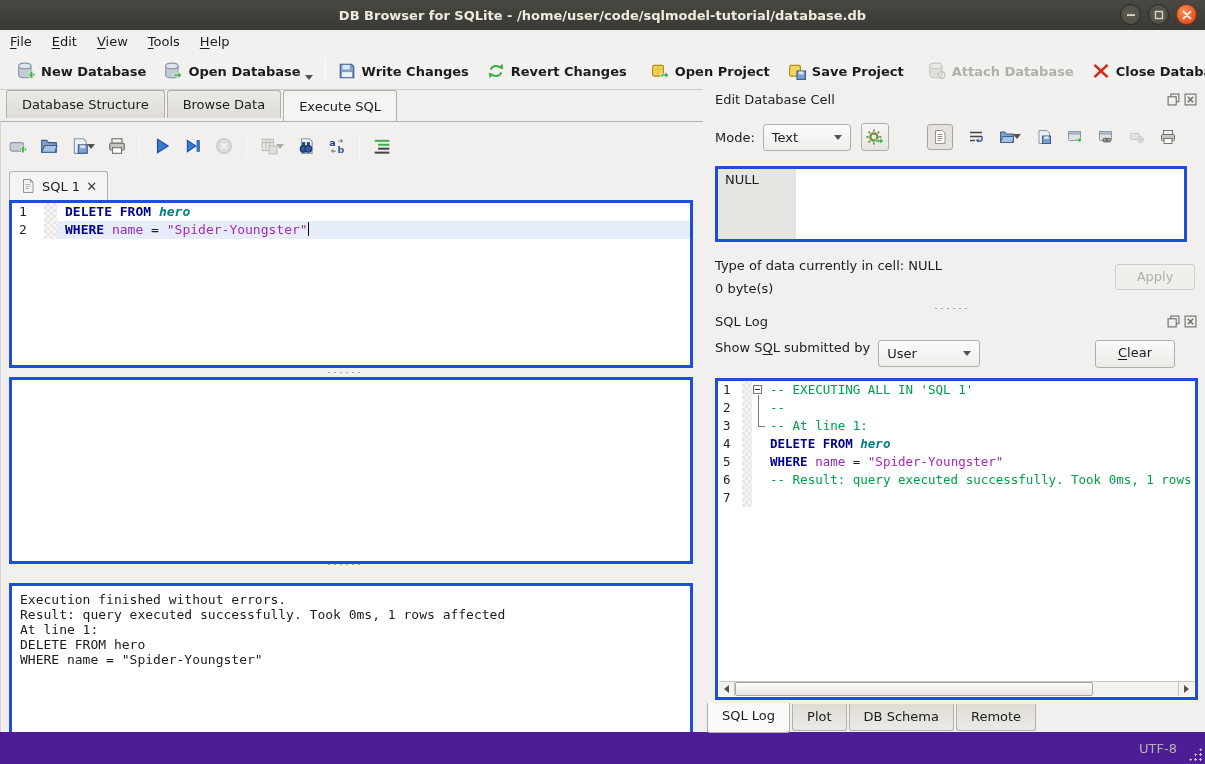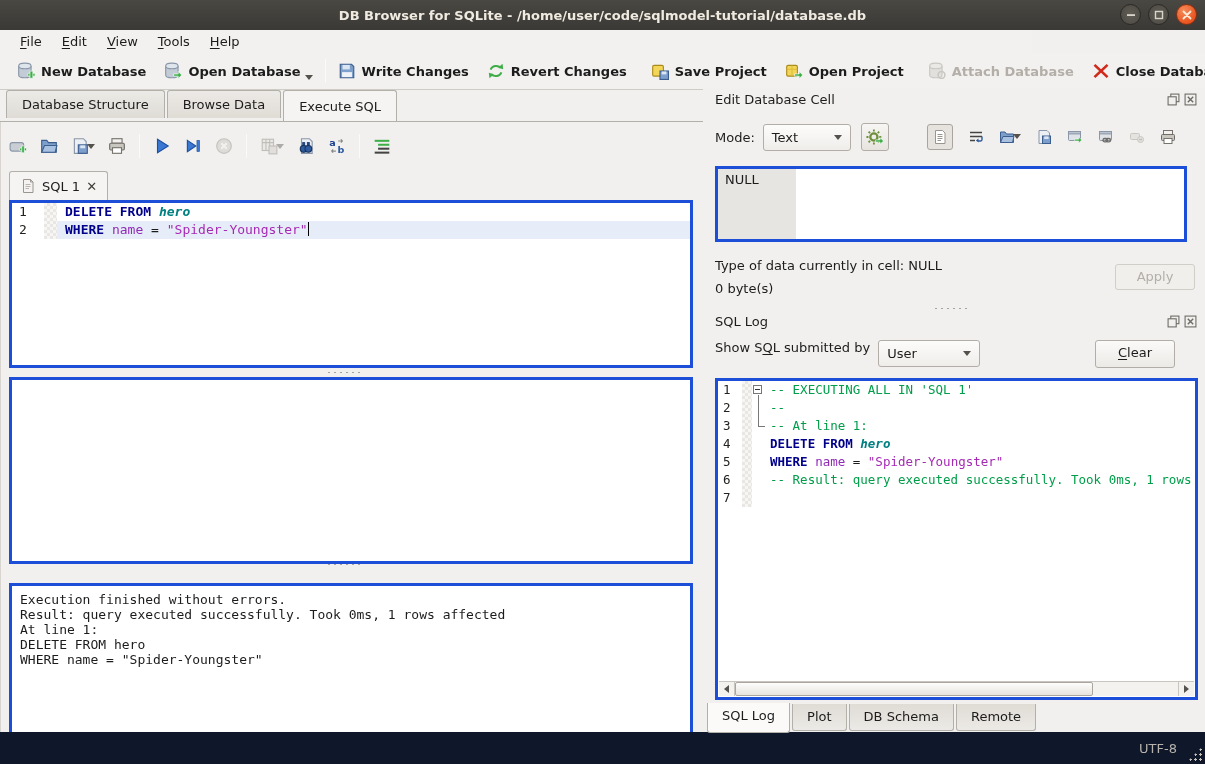--- a/index.html
+++ b/index.html
@@ -17,21 +17,21 @@
   #titlebar .title { position:absolute; left:0; right:0; text-align:center;
     color:#f0ebe1; font-weight:bold; font-size:13px; }
   #winbtns { position:absolute; right:8px; top:4px; display:flex; gap:7px; }
   .winbtn { width:21px; height:21px; border-radius:50%; display:flex; align-items:center;
     justify-content:center; background:radial-gradient(#605d55,#4b4942); border:1px solid #2a2925; }
   .winbtn.close { background:radial-gradient(#f* 0 0,#f.5) ; }
   .winbtn.close { background:radial-gradient(circle at 35% 30%,#f48c5a,#e95420 70%); border:1px solid #8c310f; }
 
   
   #menubar { position:absolute; left:0; top:30px; width:1032px; height:23px;
-    background:#f2f1ef; display:flex; align-items:center; padding-left:10px; }
+    background:#f2f1ef; display:flex; align-items:center; }
   .menu-item { padding:2px 10px; }
 
   
   #toolbar { position:absolute; left:0; top:53px; width:1205px; height:37px; background:#f2f1ef;
     border-bottom:1px solid #cfccc6; display:flex; align-items:center; padding:0 2px; }
   .tb-btn { display:flex; align-items:center; gap:6px; padding:0 9px; height:30px;
     font-weight:600; white-space:nowrap; border-radius:3px; }
   .tb-btn.disabled { color:#b3afa8; }
   .tb-btn.disabled .icon { opacity:.45; }
   .tb-sep { width:1px; height:24px; background:#d2cec8; border-right:1px solid #fbfaf8; margin:0 3px; }
@@ -146,21 +146,21 @@
     border-right:5px solid #55524d; }
   .sb-arrow-r { width:0; height:0; border-top:4px solid transparent; border-bottom:4px solid transparent;
     border-left:5px solid #55524d; }
 
   #bottom-tabs { position:absolute; left:4px; top:616px; display:flex; align-items:flex-start; }
   .btab { border:1px solid #b3afa9; border-top:none; background:linear-gradient(#dfdcd6,#eceae6);
     padding:5px 14px 6px; margin-right:2px; border-radius:0 0 3px 3px; }
   .btab.active { background:#fbfaf9; padding-bottom:9px; margin-top:-1px; z-index:2; }
 
   
-  #statusbar { position:absolute; left:0; top:732px; width:1205px; height:32px; background:#0f172a;
+  #statusbar { position:absolute; left:0; top:732px; width:1205px; height:32px; background:#4c1d95;
     display:flex; align-items:center; justify-content:flex-end; }
   #encoding { color:#b7b3ac; margin-right:28px; }
   #resize-grip { position:absolute; right:3px; bottom:3px; width:14px; height:14px;
     background-image:radial-gradient(#c6c2bb 1.1px, transparent 1.2px); background-size:5px 5px;
     clip-path:polygon(100% 0,100% 100%,0 100%); }
 </style>
 </head>
 <body>
 
 <div id="titlebar">
@@ -234,33 +234,33 @@
       <polygon points="2.2,14.4 1.6,9.6 6.1,10.9" fill="#3fae49"></polygon>
     </svg>
     <span>Revert Changes</span>
   </div>
 
   <div class="tb-handle"></div>
 
   <div class="tb-btn">
     <svg class="icon" viewBox="0 0 16 16">
       <rect x="1.5" y="3" width="9.5" height="9.5" rx="1.2" fill="#f3d558" stroke="#ab8a1c"></rect>
+      <path d="M1.5 6.5h9.5M6.2 3v9.5" stroke="#d8b93a" stroke-width=".8"></path>
+      <path d="M8.5 10.6h4.1V8.4l3.2 3.2-3.2 3.2v-2.2H8.5z" fill="#3fae49" stroke="#fff" stroke-width=".6"></path>
+    </svg>
+    <span>Open Project</span>
+  </div>
+
+  <div class="tb-btn">
+    <svg class="icon" viewBox="0 0 16 16">
+      <rect x="1.5" y="3" width="9.5" height="9.5" rx="1.2" fill="#f3d558" stroke="#ab8a1c"></rect>
       <rect x="8" y="8" width="7.5" height="7.5" fill="#7d9fcc" stroke="#3c5e8f"></rect>
       <rect x="9.5" y="8.4" width="4.2" height="2.6" fill="#dce6f2"></rect>
     </svg>
     <span>Save Project</span>
-  </div>
-
-  <div class="tb-btn">
-    <svg class="icon" viewBox="0 0 16 16">
-      <rect x="1.5" y="3" width="9.5" height="9.5" rx="1.2" fill="#f3d558" stroke="#ab8a1c"></rect>
-      <path d="M1.5 6.5h9.5M6.2 3v9.5" stroke="#d8b93a" stroke-width=".8"></path>
-      <path d="M8.5 10.6h4.1V8.4l3.2 3.2-3.2 3.2v-2.2H8.5z" fill="#3fae49" stroke="#fff" stroke-width=".6"></path>
-    </svg>
-    <span>Open Project</span>
   </div>
 
   <div class="tb-handle"></div>
 
   <div class="tb-btn disabled">
     <svg class="icon" viewBox="0 0 16 16">
       <path d="M1.5 3.5v8c0 1.4 2.5 2.5 5.5 2.5s5.5-1.1 5.5-2.5v-8" fill="#cfcdc9" stroke="#9a968f"></path>
       <ellipse cx="7" cy="3.5" rx="5.5" ry="2.5" fill="#e2e0dc" stroke="#9a968f"></ellipse>
       <circle cx="12" cy="11.5" r="3" fill="none" stroke="#9a968f" stroke-width="1.4"></circle>
     </svg>

